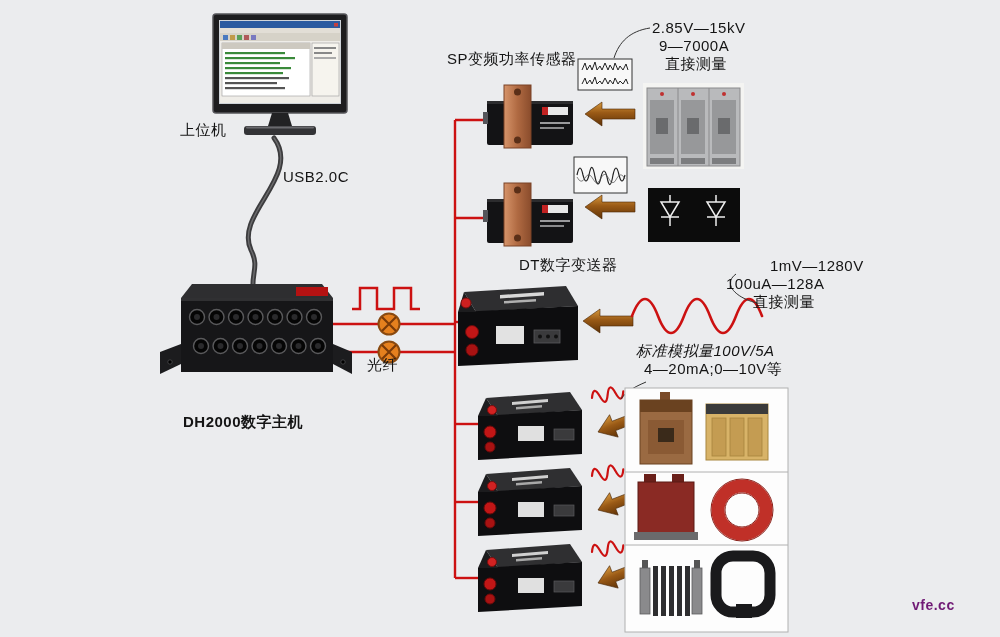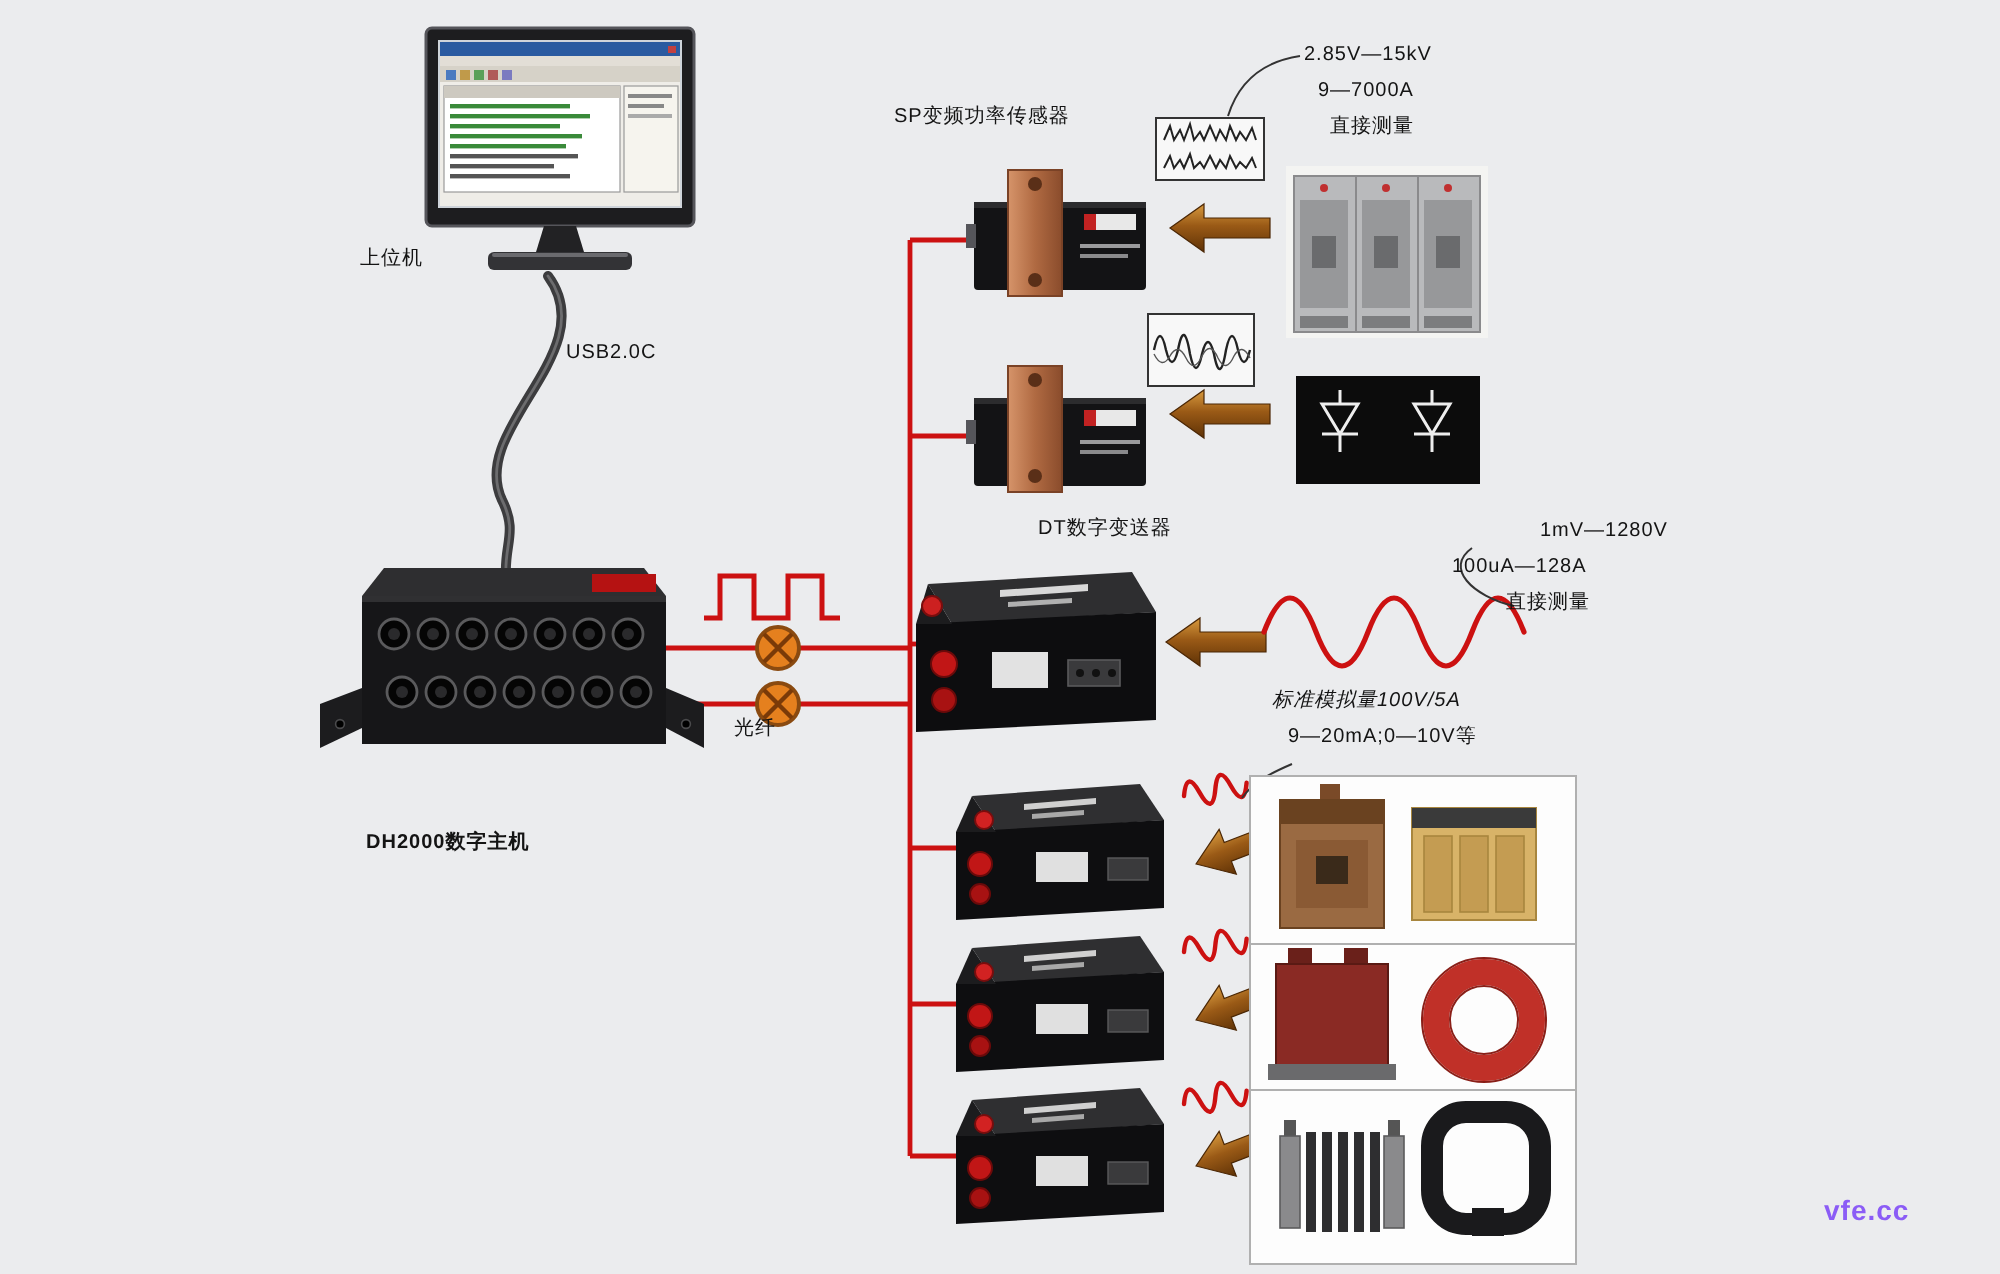--- a/index.html
+++ b/index.html
@@ -3,25 +3,25 @@
 <meta charset="utf-8">
 <style>
   html,body{margin:0;padding:0;background:#d8d9db;}
   .canvas{
     position:relative;width:1000px;height:637px;margin:0 auto;
     background:#ebecee;overflow:hidden;
     font-family:"Liberation Sans","DejaVu Sans",sans-serif;
   }
   .canvas svg{position:absolute;left:0;top:0;}
   .lbl{
-    position:absolute;font-size:10px;color:#141414;white-space:nowrap;
+    position:absolute;font-size:15px;color:#141414;white-space:nowrap;
     line-height:18px;letter-spacing:0.5px;text-align:center;
   }
   .watermark{
-    position:absolute;font-size:14px;color:#8b5cf6;font-weight:bold;
+    position:absolute;font-size:14px;color:#701a75;font-weight:bold;
     letter-spacing:0.5px;
   }
 </style>
 </head>
 <body>
 
 <div class="canvas">
 
 <svg width="1000" height="637" viewBox="0 0 1000 637">
   <defs>
@@ -319,17 +319,17 @@
 
 <div class="lbl" style="left:652px;top:19px;">2.85V—15kV</div>
 <div class="lbl" style="left:659px;top:37px;">9—7000A</div>
 <div class="lbl" style="left:665px;top:55px;">直接测量</div>
 
 <div class="lbl" style="left:770px;top:257px;">1mV—1280V</div>
 <div class="lbl" style="left:726px;top:275px;">100uA—128A</div>
 <div class="lbl" style="left:753px;top:293px;">直接测量</div>
 
 <div class="lbl" style="left:636px;top:342px;font-style:italic;">标准模拟量100V/5A</div>
-<div class="lbl" style="left:644px;top:360px;">9—20mA;0—10V等</div>
+<div class="lbl" style="left:644px;top:360px;">4—20mA;0—10V等</div>
 
 <div class="watermark" style="left:912px;top:597px;">vfe.cc</div>
 
 </div>
 
 </body></html>

